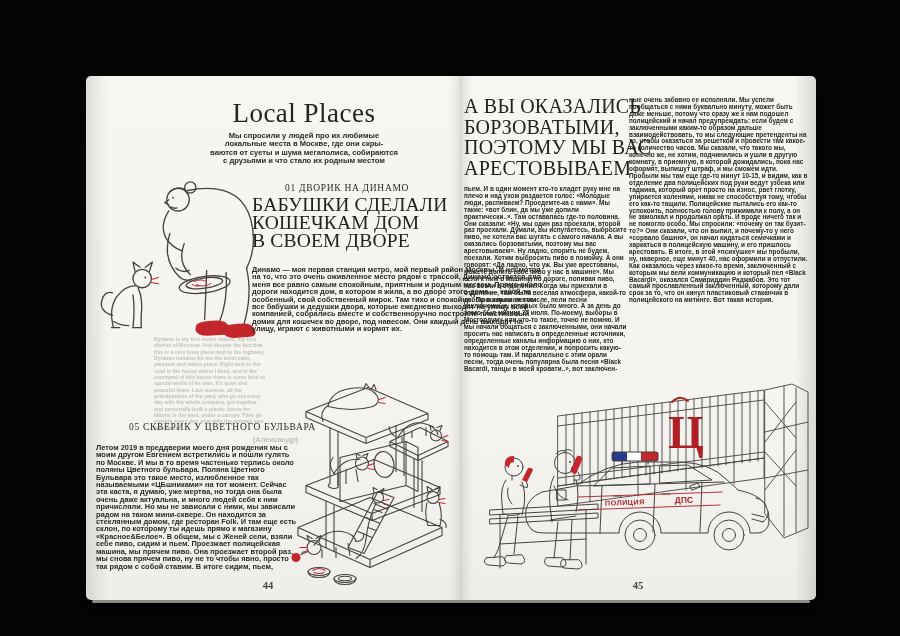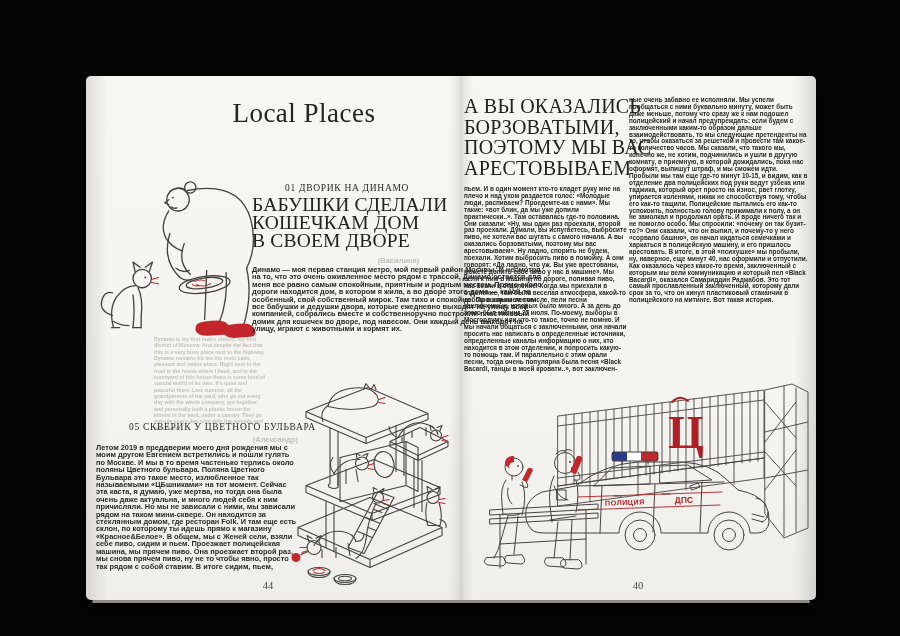--- a/index.html
+++ b/index.html
@@ -19,31 +19,35 @@
   .serif{font-family:"Liberation Serif",serif;}
   .title{font-size:27px;letter-spacing:.5px;color:#262422;text-align:center;}
   .intro{font-size:7.6px;line-height:8.4px;font-weight:700;color:#2c2a28;text-align:center;white-space:pre-line;}
   .kicker{font-size:9.5px;letter-spacing:.7px;color:#2a2826;margin-left:33px;}
   .headline{font-size:19.5px;line-height:18px;color:#242220;white-space:pre-line;letter-spacing:.2px;}
   .headline2{font-size:20px;line-height:20.5px;color:#242220;white-space:pre-line;letter-spacing:.2px;}
   .byline{font-size:7.5px;font-weight:700;color:#c2bfb8;text-align:center;}
   .body-text{font-size:7.4px;line-height:7.4px;font-weight:700;color:#2b2927;}
   .col-text{font-size:6.4px;line-height:6.9px;font-weight:700;color:#2b2927;}
   .translation{font-size:5.2px;line-height:6.35px;font-weight:700;color:#c3c0b9;}
-  .pagenum{font-size:10.5px;color:#4a4845;text-align:center;}
+  .pagenum{font-size:10.5px;color:#4a4845;text-align:center;font-weight:bold;}
   svg{display:block;}
 </style>
 </head>
 <body>
 
 <div id="stage">
   <div class="spread">
 
     <div class="abs serif title" style="left:100px;top:22px;width:236px;">Local Places</div>
 
+    <div class="abs intro" style="left:98px;top:56px;width:240px;">Мы спросили у людей про их любимые
+локальные места в Москве, где они скры-
+ваются от суеты и шума мегаполиса, собираются
+с друзьями и что стало их родным местом</div>
 
     <svg class="abs" style="left:4px;top:94px;" width="174" height="172" viewBox="0 0 170 164">
       <g fill="none" stroke="#46433f" stroke-width="1.3" stroke-linecap="round" stroke-linejoin="round">
 
         <g>
           <path d="M22,140 Q8,136 12,124 Q15,116 22,118"></path>
           <path d="M23,152 Q18,134 26,122 Q34,111 45,111"></path>
           <circle cx="51" cy="104" r="9"></circle>
           <path d="M44,97 L42,88 L49,93 M58,97 L61,88 L54,93"></path>
           <circle cx="54" cy="103" r="0.9" fill="#46433f" stroke="none"></circle>
@@ -75,21 +79,20 @@
           <path d="M112,146 q-10,1 -9,8 q1,6 12,6 l16,-1 q9,-1 5,-8 q-3,-6 -11,-6 q-7,0 -13,1 z" fill="#c3272b" stroke="none"></path>
           <path d="M138,149 q-9,1 -8,7 q1,6 11,6 l15,-1 q8,-1 5,-7 q-3,-6 -10,-6 q-7,0 -13,1 z" fill="#c3272b" stroke="none"></path>
         </g>
       </g>
     </svg>
 
     <div class="abs serif kicker" style="left:166px;top:107px;">01 ДВОРИК НА ДИНАМО</div>
     <div class="abs serif headline" style="left:166px;top:120px;width:300px;">БАБУШКИ СДЕЛАЛИ
 КОШЕЧКАМ ДОМ
 В СВОЕМ ДВОРЕ</div>
-    <div class="abs byline" style="left:166px;top:180px;width:293px;">(Василина)</div>
     <div class="abs body-text" style="left:166px;top:190px;width:293px;">Динамо — моя первая станция метро, мой первый район Москвы. И несмотря на то, что это очень оживленное место рядом с трассой, Динамо остается для меня все равно самым спокойным, приятным и родным местом. Прямо около дороги находится дом, в котором я жила, а во дворе этого дома — какой-то особенный, свой собственный мирок. Там тихо и спокойно. Прошлым летом все бабушки и дедушки двора, которые ежедневно выходят на улицу всей компанией, собрались вместе и собственноручно построили пластиковый домик для кошечек во дворе, под навесом. Они каждый день выходят на улицу, играют с животными и кормят их.</div>
 
     <div class="abs translation" style="left:68px;top:260px;width:112px;">Dynamo is my first metro station, my first district of Moscow. And despite the fact that this is a very busy place next to the highway, Dynamo remains for me the most calm, pleasant and native place. Right next to the road is the house where I lived, and in the courtyard of this house there is some kind of special world of its own. It's quiet and peaceful there. Last summer, all the grandparents of the yard, who go out every day with the whole company, got together and personally built a plastic house for kittens in the yard, under a canopy. They go outside every day, play with the animals and feed them.</div>
 
     <div class="abs serif kicker" style="left:10px;top:346px;">05 СКВЕРИК У ЦВЕТНОГО БУЛЬВАРА</div>
     <div class="abs byline" style="left:10px;top:359px;width:202px;text-align:right;">(Александр)</div>
     <div class="abs body-text" style="left:10px;top:368px;width:202px;">Летом 2019 в преддверии моего дня рождения мы с моим другом Евгением встретились и пошли гулять по Москве. И мы в то время частенько терлись около поляны Цветного бульвара. Поляна Цветного Бульвара это такое место, излюбленное так называемыми «ЦБшниками» на тот момент. Сейчас эта каста, я думаю, уже мертва, но тогда она была очень даже актуальна, и много людей себя к ним причисляли. Но мы не зависали с ними, мы зависали рядом на таком мини-сквере. Он находится за стеклянным домом, где ресторан Folk. И там еще есть склон, по которому ты идешь прямо к магазину «Красное&amp;Белое». В общем, мы с Женей сели, взяли себе пиво, сидим и пьем. Проезжает полицейская машина, мы прячем пиво. Она проезжает второй раз, мы снова прячем пиво, ну не то чтобы явно, просто так рядом с собой ставим. В итоге сидим, пьем,</div>
 
     <svg class="abs" style="left:192px;top:302px;" width="190" height="218" viewBox="0 0 190 215">
       <g fill="none" stroke="#46433f" stroke-width="1.1" stroke-linecap="round" stroke-linejoin="round">
@@ -254,18 +257,18 @@
           <path d="M108,90 l6,-14 q1,-3 4,-2 q3,1 2,4 l-6,14 z" fill="#c3272b" stroke="none"></path>
           <path d="M112,98 Q122,100 116,90 M92,104 Q96,116 106,118"></path>
           <path d="M92,94 Q86,106 88,124 L90,140 M114,98 Q118,112 114,130"></path>
           <rect x="95" y="108" width="9" height="10"></rect>
           <path d="M88,138 L114,134 M96,140 L92,176 M110,138 L108,178"></path>
           <path d="M84,176 q-4,5 2,8 l14,1 q6,-1 3,-7 l-2,-2 z M100,178 q-4,5 2,8 l14,1 q6,-1 3,-7 l-2,-2 z"></path>
         </g>
       </g>
     </svg>
 
-    <div class="abs serif pagenum" style="left:512px;top:504px;width:80px;">40</div>
+    <div class="abs serif pagenum" style="left:512px;top:504px;width:80px;">45</div>
 
     <div class="seam"></div>
   </div>
   <div class="page-edge"></div>
 </div>
 
 </body></html>

